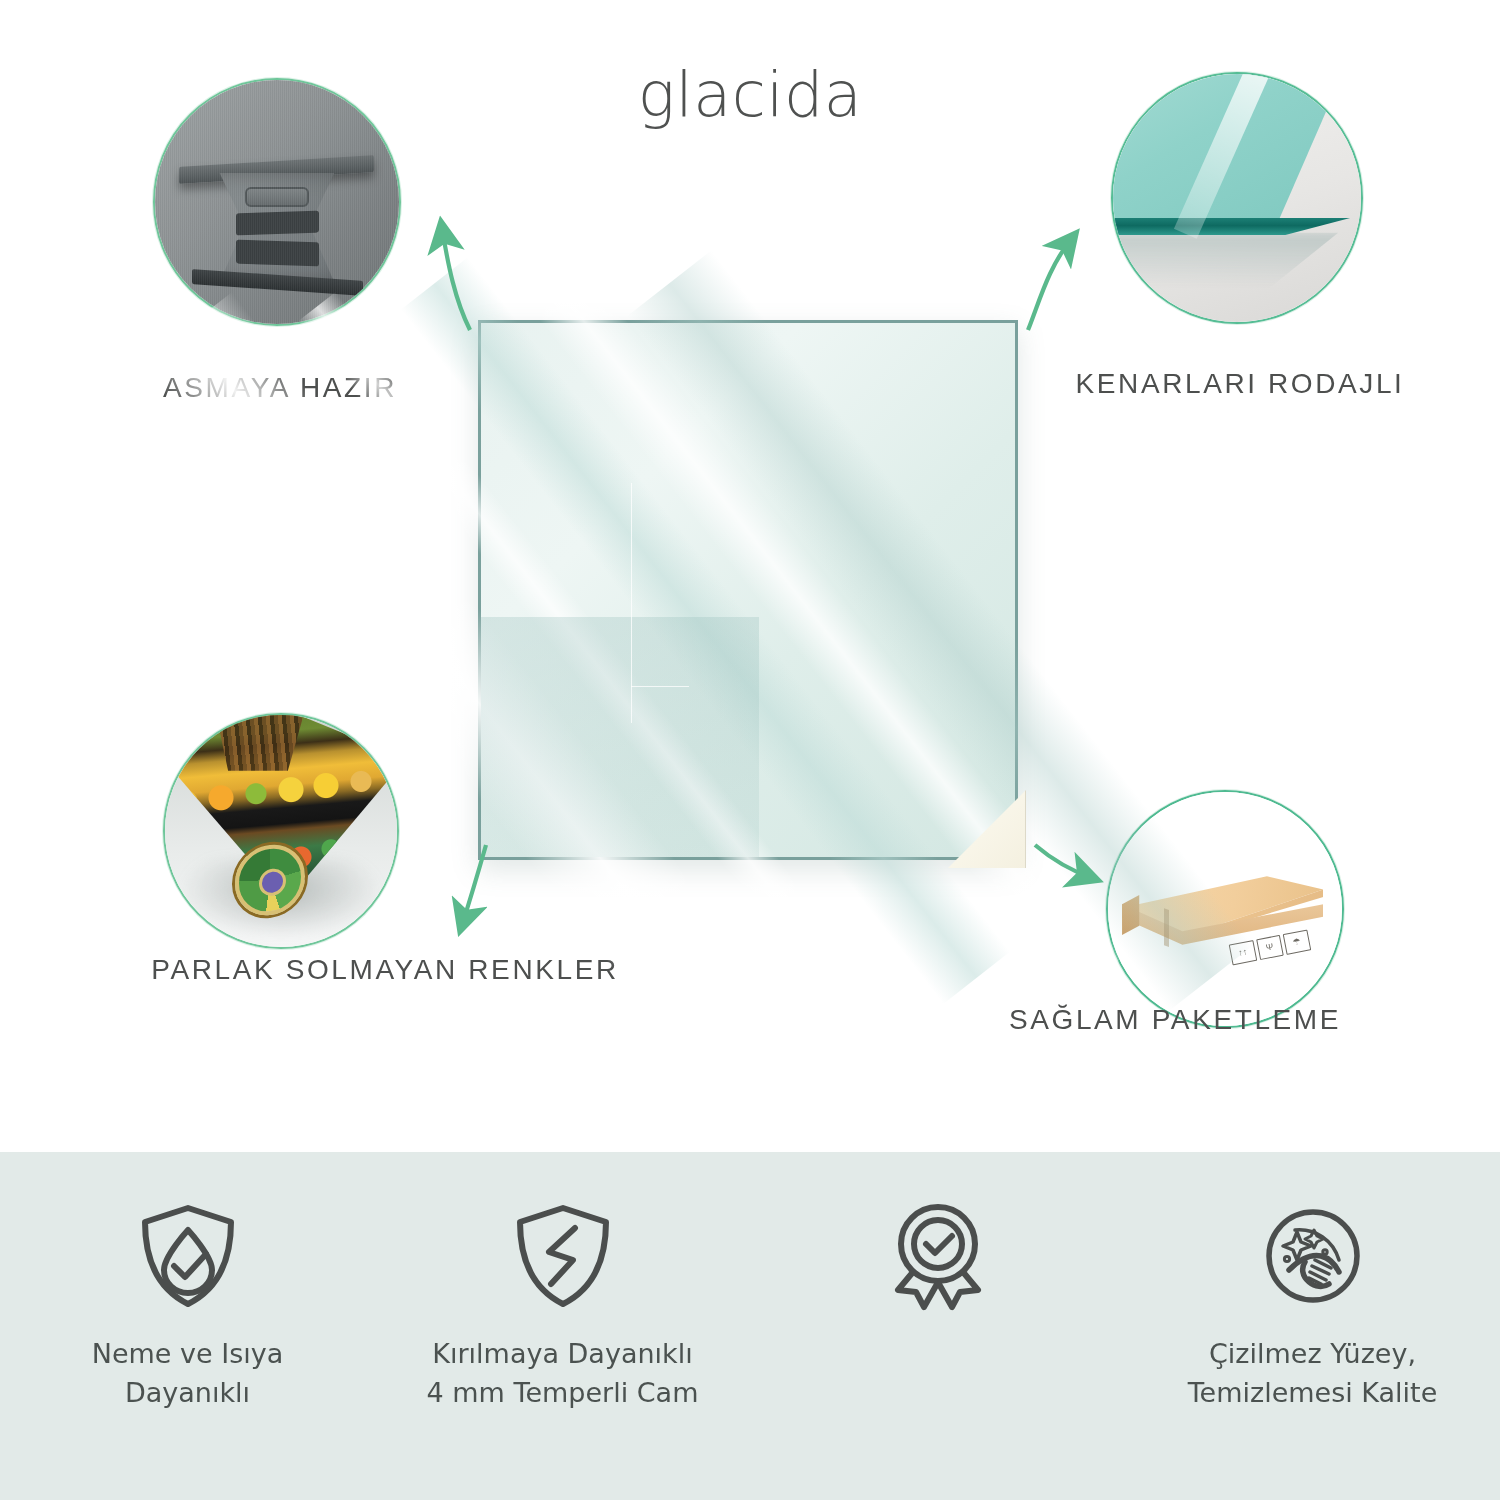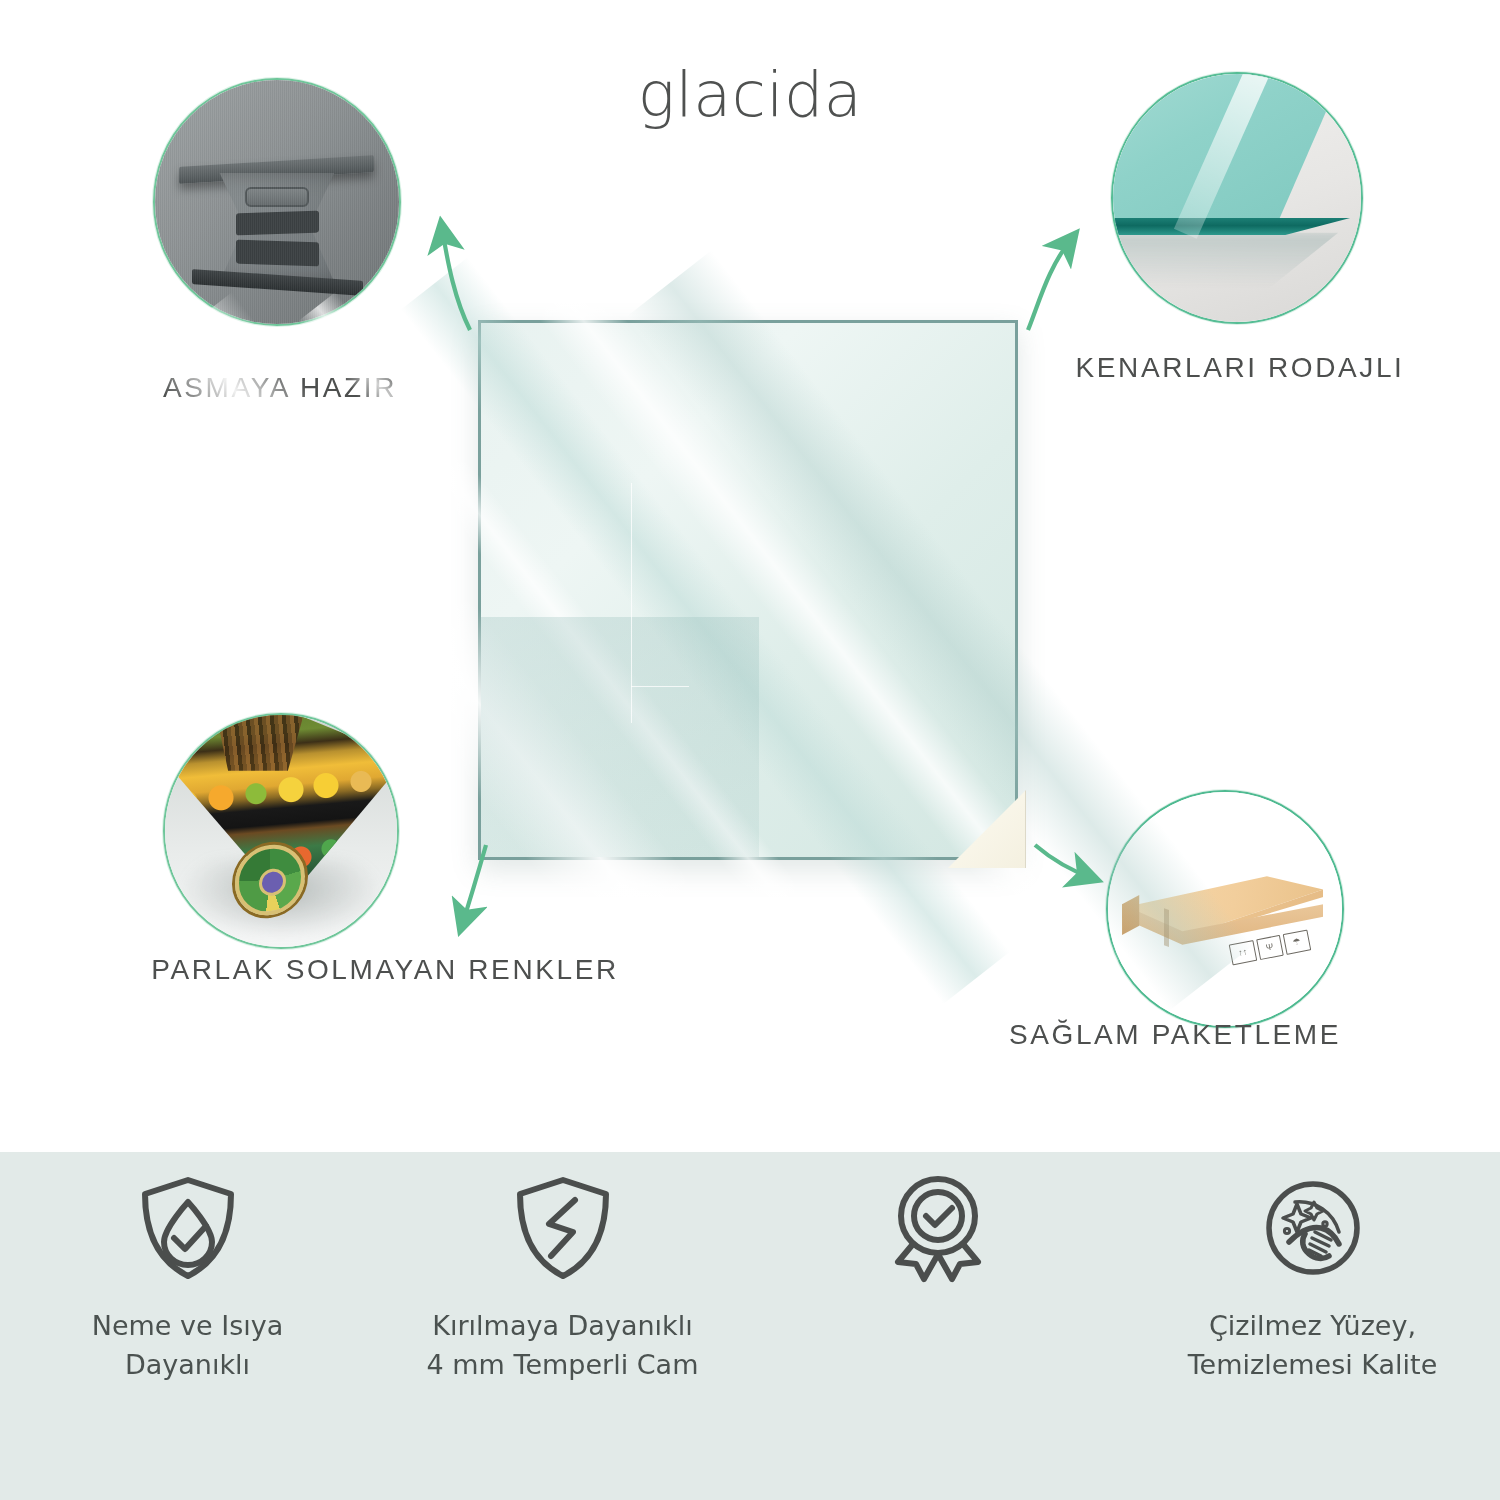--- a/index.html
+++ b/index.html
@@ -253,30 +253,30 @@
   .caption{
     position:absolute;
     text-align:center;
     font-size:28px;
     letter-spacing:2.6px;
     line-height:1.42;
     color:#4d4f4e;
     font-family:"Liberation Sans", sans-serif;
   }
   #cap-hanging { left:60px;  top:368px; width:440px; }
-  #cap-edge    { left:1040px;top:348px; width:400px; }
+  #cap-edge    { left:1040px;top:364px; width:400px; }
   #cap-colors  { left:130px; top:950px; width:510px; }
-  #cap-package { left:960px; top:1000px;width:430px;margin-top:15px; }
+  #cap-package { left:960px; top:1000px;width:430px; }
 
   
   #featurebar{
     position:absolute; left:0; top:1152px; width:1500px; height:348px;
     background:#e2eae8;
     display:flex; align-items:flex-start; justify-content:space-around;
-    padding-top:20px;
+    padding-top:48px;
   }
   .feature{ width:340px; text-align:center; }
   .feature .ic{ height:112px; display:flex; align-items:center; justify-content:center; }
   .feature .ftext{
     margin-top:22px;
     font-size:27px;
     line-height:1.45;
     color:#4b5250;
     font-family:"DejaVu Sans", sans-serif;
   }

